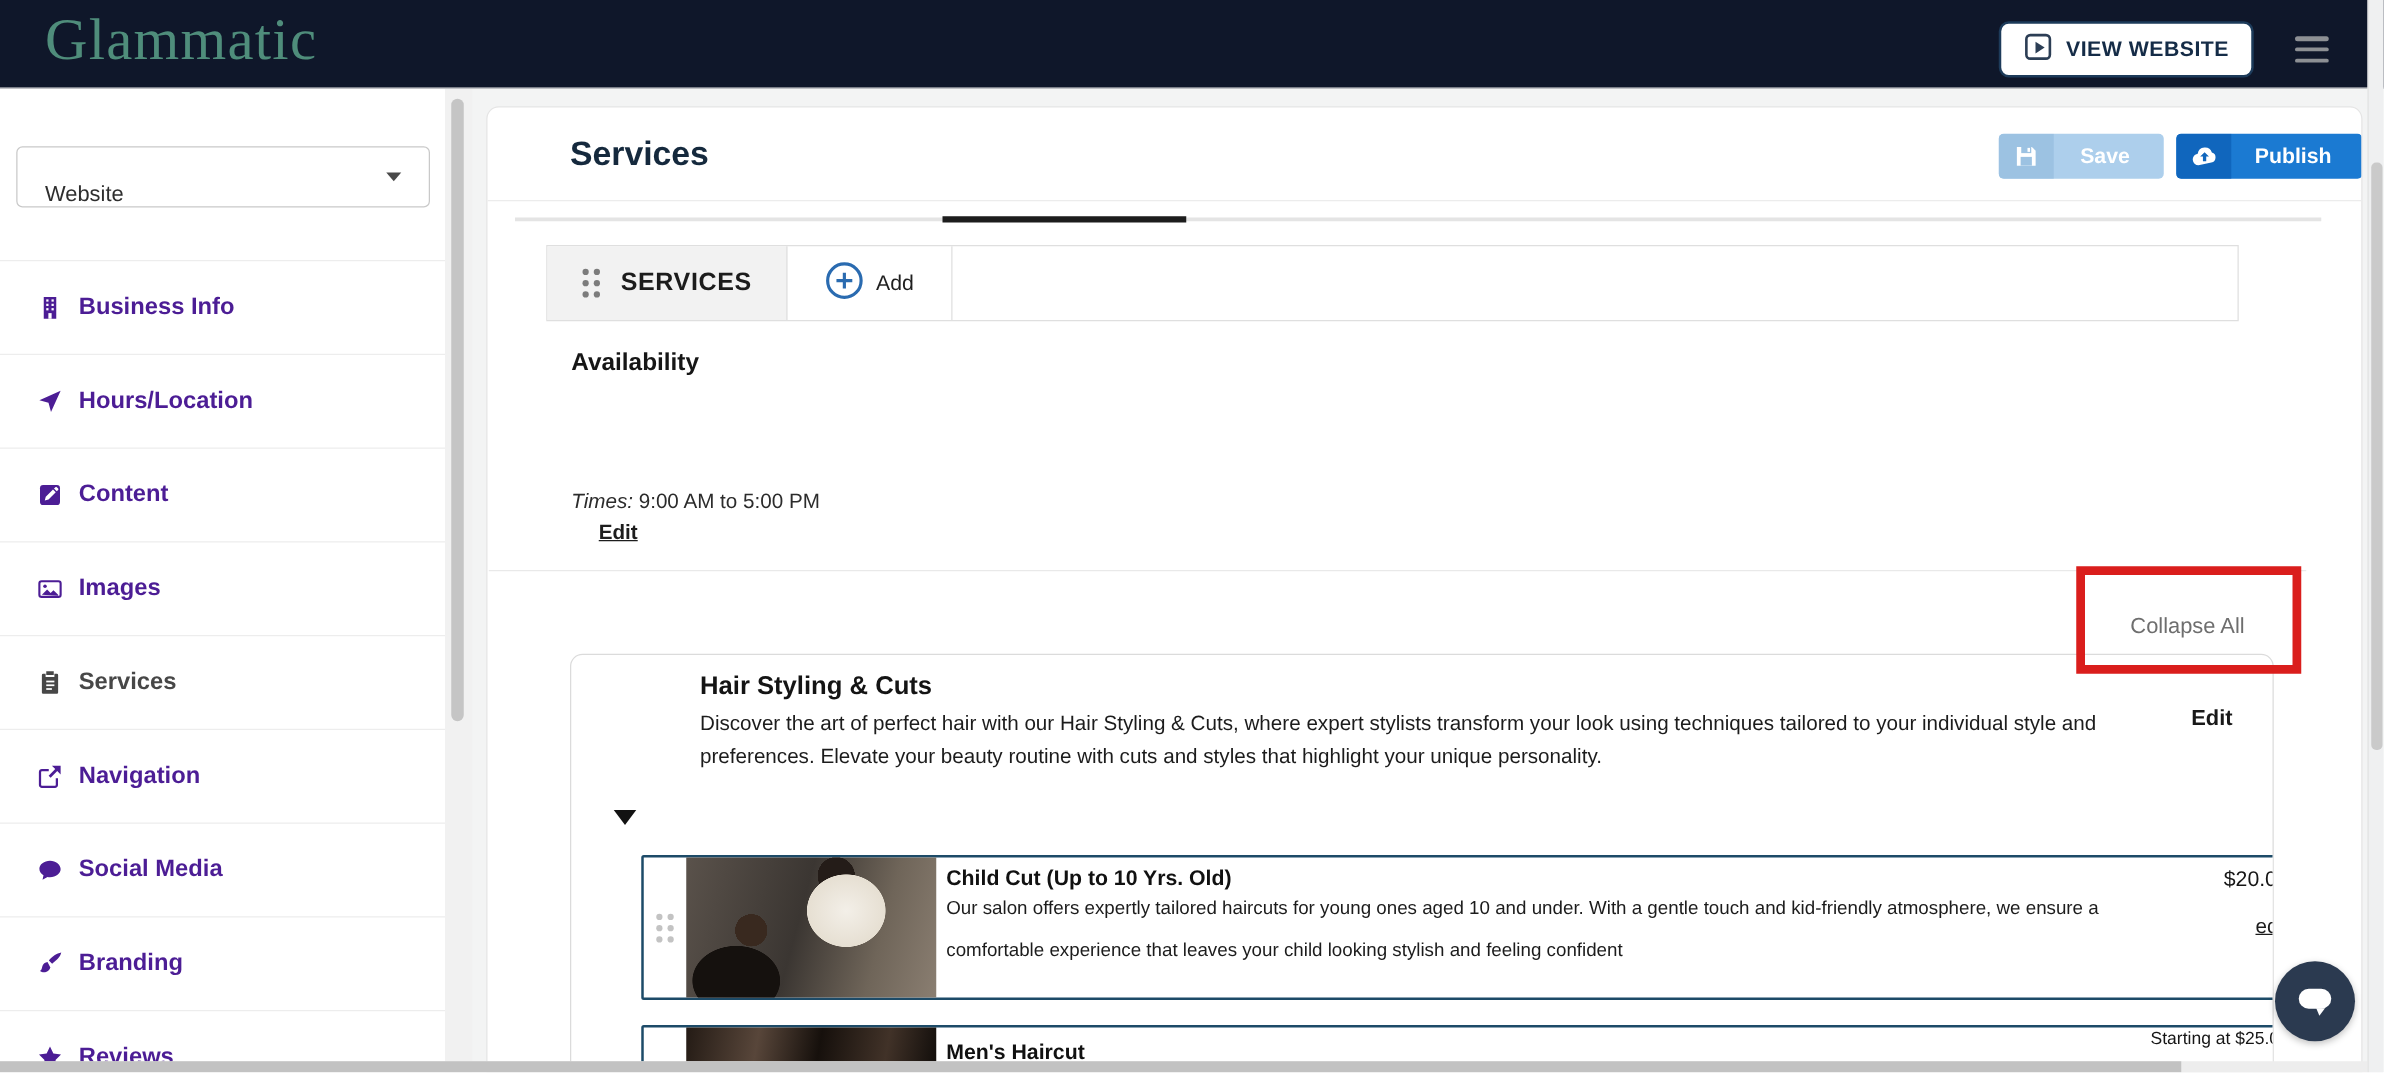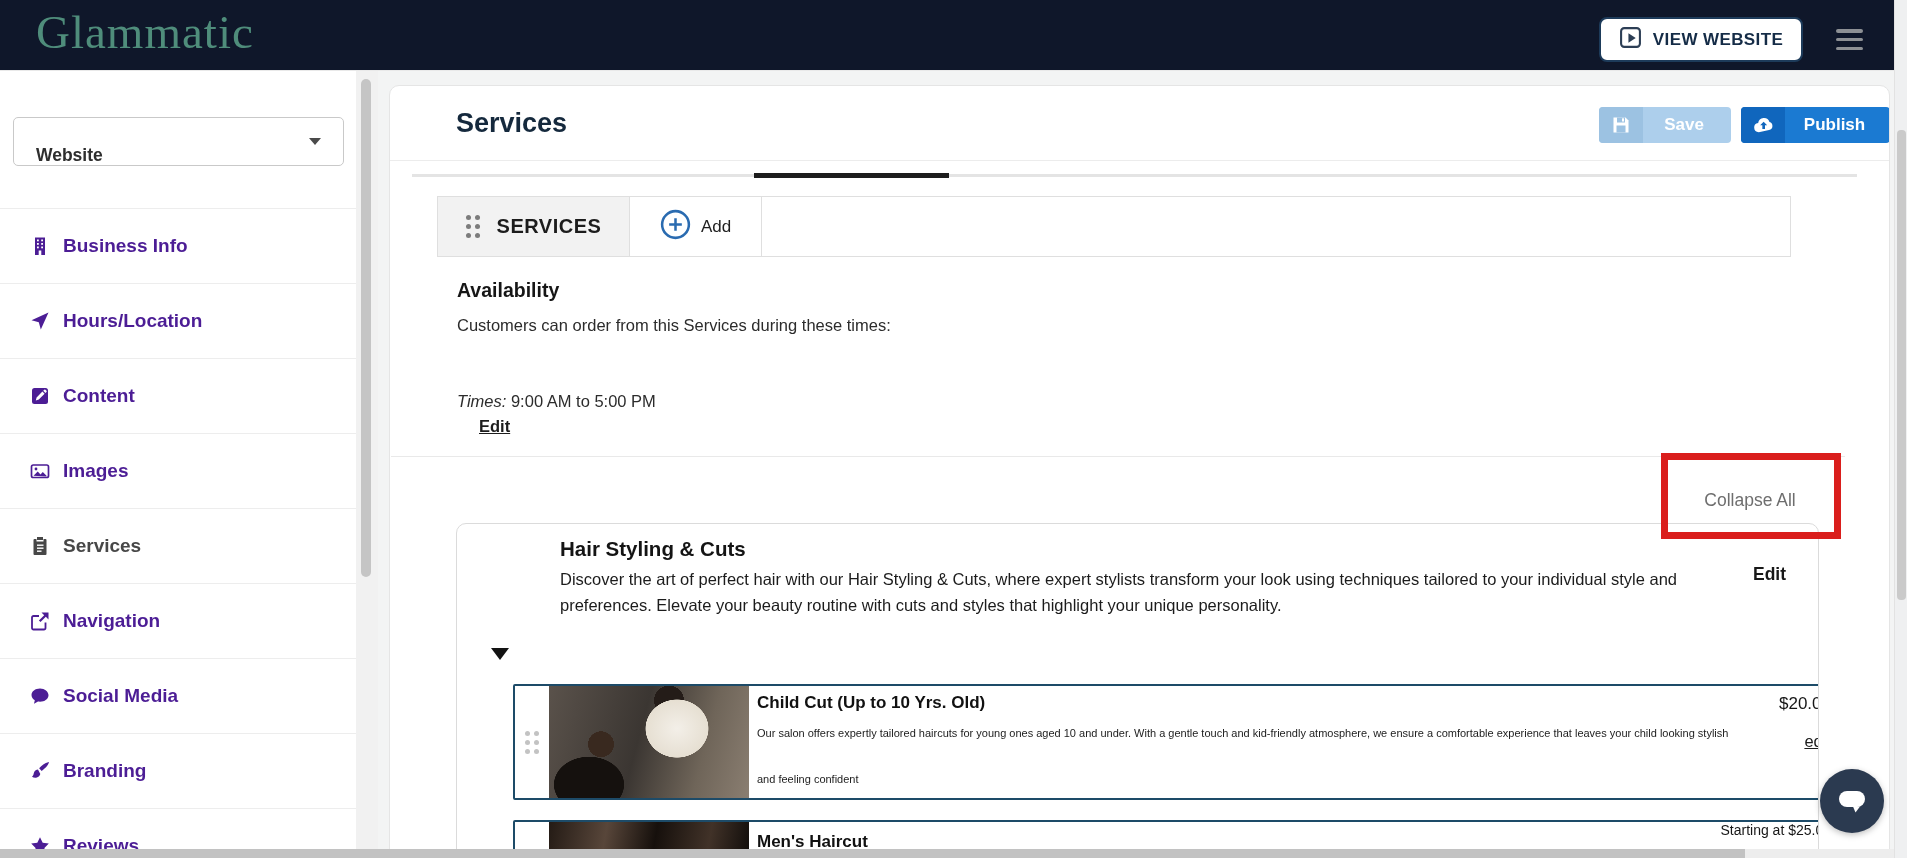--- a/index.html
+++ b/index.html
@@ -18,21 +18,21 @@
              font-size:17px; font-weight:bold; color:#152c47; letter-spacing:.4px; cursor:pointer; }
   .hamburger{ position:absolute; left:1836px; top:29px; width:27px; height:21px;
               display:flex; flex-direction:column; justify-content:space-between; cursor:pointer; }
   .hamburger i{ display:block; height:3.5px; background:#8d9094; border-radius:2px; }
 
   
   .sidebar{ position:absolute; left:0; top:71px; width:356px; height:787px; background:#fff; overflow:hidden; }
   .site-select{ position:absolute; left:13px; top:46px; width:331px; height:49px;
                 border:1px solid #c9c9c9; border-radius:5px; background:#fff;
                 display:flex; align-items:center; padding:0 22px; cursor:pointer; }
-  .site-select .lbl{ font-size:17.5px; font-weight:bold; color:#2e2e2e;margin-top:28px; }
+  .site-select .lbl{ font-size:17.5px; font-weight:normal; color:#2e2e2e;margin-top:28px; }
   .caret-down{ margin-left:auto; width:0; height:0; border-left:6px solid transparent;
                border-right:6px solid transparent; border-top:7px solid #4a4a4a; }
   .nav{ position:absolute; left:0; top:137px; width:356px; }
   .nav-item{ height:75px; border-top:1px solid #ededed; display:flex; align-items:center;
              padding-left:30px; gap:13px; font-size:19px; font-weight:bold; color:#4c1d95; cursor:pointer; }
   .nav-item svg{ width:20px; height:20px; flex:none; }
   .nav-item.active{ color:#474747; }
   .side-scroll{ position:absolute; left:356px; top:71px; width:22px; height:787px; background:#f1f1f1; }
   .side-scroll .thumb{ position:absolute; left:5px; top:8px; width:10px; height:498px; background:#c5c5c5; border-radius:5px; }
 
@@ -96,21 +96,21 @@
   .svc-photo{ width:200px; flex:none; }
   .photo-child{ background:
       radial-gradient(ellipse 52px 48px at 64% 38%, #f3efe8 0%, #e6dfd2 60%, rgba(0,0,0,0) 61%),
       radial-gradient(circle 15px at 60% 13%, #241c18 0 99%, rgba(0,0,0,0) 100%),
       radial-gradient(ellipse 58px 46px at 20% 88%, #15110e 0 60%, rgba(0,0,0,0) 61%),
       radial-gradient(circle 13px at 26% 52%, #39291f 0 99%, rgba(0,0,0,0) 100%),
       linear-gradient(105deg,#5a524b 0%,#3b3632 45%,#6f6559 75%,#8a7e71 100%); }
   .photo-men{ background:linear-gradient(100deg,#241b15 0%,#58463a 28%,#16100c 52%,#413228 78%,#0d0a08 100%); }
   .svc-body{ position:relative; flex:1; }
   .svc-name{ position:absolute; left:8px; top:7px; font-size:17px; font-weight:bold; color:#111; }
-  .svc-desc{ position:absolute; left:8px; top:24px; width:992px; font-size:11px; line-height:46px; color:#1c1c1c; }
+  .svc-desc{ position:absolute; left:8px; top:24px; width:992px; font-size:15px; line-height:34px; color:#1c1c1c; }
   .svc-price{ position:absolute; right:12px; top:8px; font-size:17px; color:#161616; }
   .svc-edit{ position:absolute; right:12px; top:46px; font-size:16.5px; color:#1c1c1c;
              text-decoration:underline; cursor:pointer; }
   .svc-row2 .svc-name{ top:10px; }
   .svc-row2 .svc-price{ top:0; font-size:14px; }
 
   
   .annotation{ position:absolute; left:1661px; top:453px; width:180px; height:86px;
                border:7px solid #da1e1c; z-index:50; }
   .chat-fab{ position:absolute; left:1820px; top:769px; width:64px; height:64px; border-radius:50%;
@@ -277,21 +277,20 @@
           <svg width="31" height="31" viewBox="0 0 22 22">
               <circle cx="11" cy="11" r="9.5" fill="none" stroke="#2a6bb0" stroke-width="1.8"></circle>
               <path d="M11 6.5v9M6.5 11h9" stroke="#2a6bb0" stroke-width="1.8"></path>
             </svg>
         </span>
         <span class="lbl">Add</span>
       </div>
     </div>
 
     <div class="avail-title">Availability</div>
-    <div class="avail-intro">Customers can order from this Services during these times:</div>
     <div class="avail-times">
       <span class="it">Times:</span><span> 9:00 AM to 5:00 PM</span>
     </div>
     <div class="avail-edit">Edit</div>
 
     <div class="mid-divider"></div>
     <div class="collapse-all">Collapse All</div>
 
     <section class="cat-card">
       <span class="cat-caret" style="top:124px;"></span>

